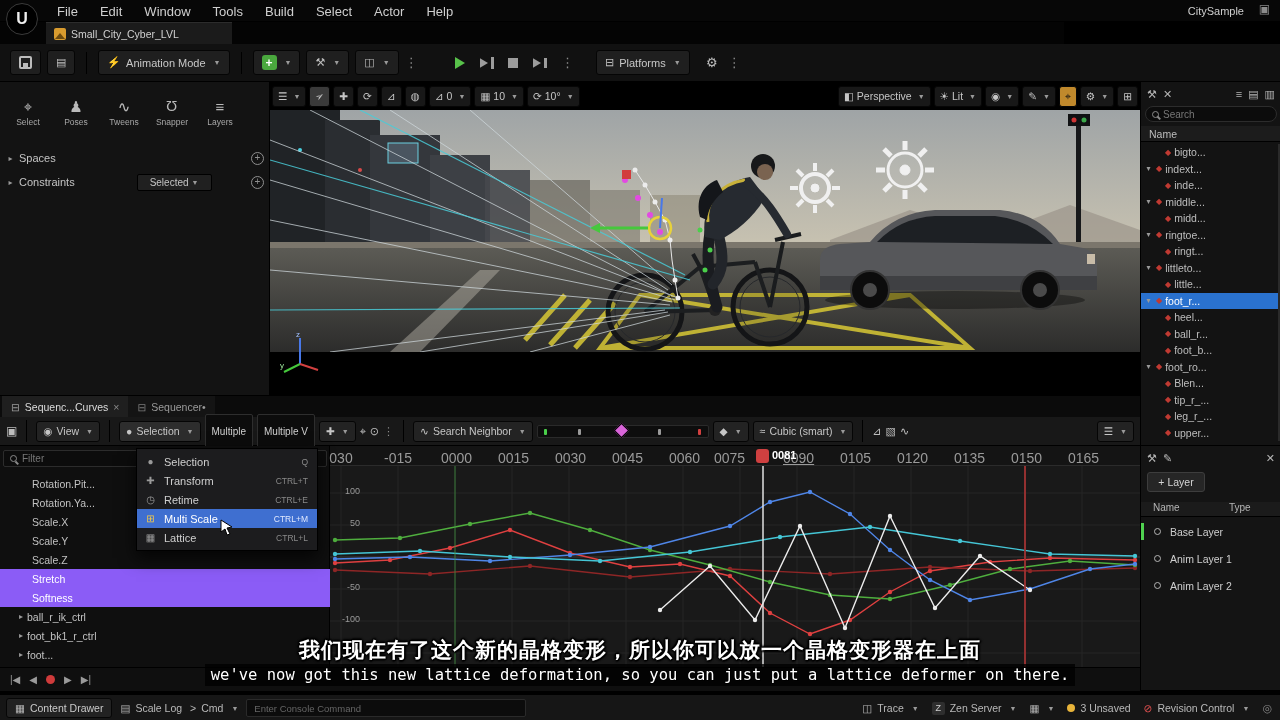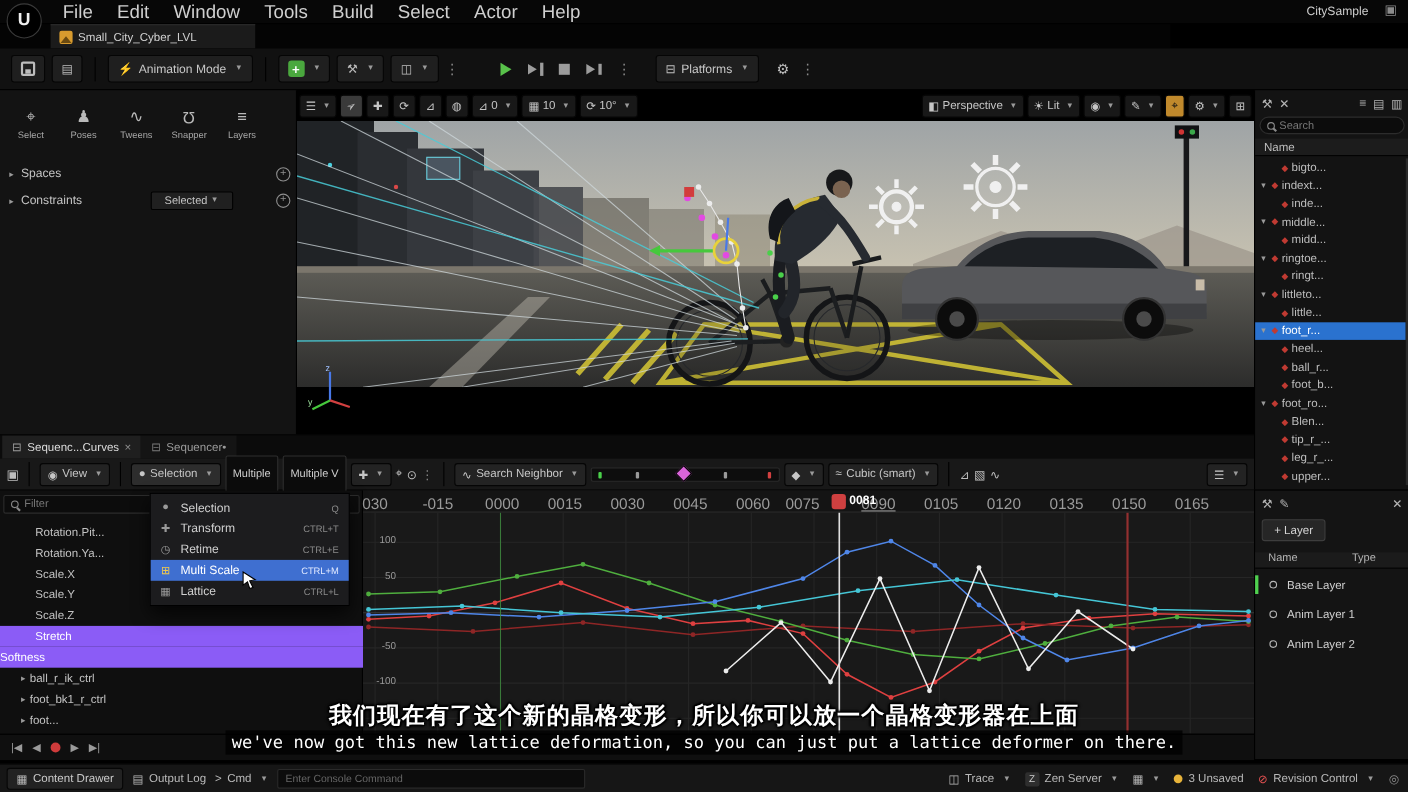--- a/index.html
+++ b/index.html
@@ -7,21 +7,21 @@
 body{font-family:"Liberation Sans",sans-serif;color:#c8c8c8;font-size:11px}
 .r{position:absolute}
 .fx{display:flex;align-items:center}
 .caret{font-size:7px;color:#9a9a9a;margin-left:3px}
 .dim{color:#8b8b8b}
 .sep{width:1px;height:22px;background:#000;margin:0 5px}
 
 #menubar{left:0;top:0;width:1280px;height:22px;background:#070707;border-bottom:1px solid #000}
 #ue-logo{left:6px;top:3px;width:32px;height:32px;background:#000;border:1px solid #3a3a3a;border-radius:50%;z-index:5;display:flex;align-items:center;justify-content:center;color:#eee;font-size:16px;font-weight:bold}
 #menu-items{position:absolute;left:46px;top:0;height:22px;display:flex}
-.menu-item{padding:4px 11px;height:22px;display:flex;align-items:center;font-size:17px;color:#cfcfcf}
+.menu-item{padding:4px 11px;height:22px;display:flex;align-items:center;font-size:13px;color:#cfcfcf}
 
 #tabrow{left:0;top:22px;width:1064px;height:22px;background:#040404}
 #level-tab{left:46px;top:0;width:186px;height:22px;background:#1b1b1b;display:flex;align-items:center;gap:5px;padding:0 8px;border-top:1px solid #2c2c2c}
 .lvl-ic{width:12px;height:12px;background:#d89b2e;border-radius:2px;position:relative;overflow:hidden}
 .lvl-ic:after{content:"";position:absolute;left:1px;bottom:1px;border-left:5px solid transparent;border-right:5px solid transparent;border-bottom:6px solid #6b4a10}
 
 #toolbar{left:0;top:44px;width:1280px;height:38px;background:#111;border-bottom:1px solid #000}
 .tbtn{background:#1f1f1f;border:1px solid #050505;border-radius:3px;height:25px;display:flex;align-items:center;gap:5px;padding:0 8px}
 .floppy{width:13px;height:13px;border:2px solid #bdbdbd;border-radius:2px;position:relative}
 .floppy:after{content:"";position:absolute;left:2px;right:2px;bottom:0;height:4px;background:#bdbdbd}
@@ -590,21 +590,21 @@
           </div>
           <div class="trow" style="padding-left: 32px;">
             <span class="tlb">Scale.Y</span>
           </div>
           <div class="trow" style="padding-left: 32px;">
             <span class="tlb">Scale.Z</span>
           </div>
           <div class="trow sel" style="padding-left: 32px;">
             <span class="tlb">Stretch</span>
           </div>
-          <div class="trow sel" style="">
+          <div class="trow sel" style="padding-left: 32px;">
             <span class="tlb">Softness</span>
           </div>
           <div class="trow" style="padding-left: 19px;">
             <span class="tchev">▸</span>
             <span class="tlb">ball_r_ik_ctrl</span>
           </div>
           <div class="trow" style="padding-left: 19px;">
             <span class="tchev">▸</span>
             <span class="tlb">foot_bk1_r_ctrl</span>
           </div>
@@ -819,21 +819,21 @@
   </svg>
 
   <div id="statusbar" class="r">
     <div class="fx" style="position:absolute;left:6px;top:3px;gap:8px">
       <div class="stbtn">
         <span style="color:#bdbdbd">▦</span>
         <span>Content Drawer</span>
       </div>
       <div class="stflat">
         <span>▤</span>
-        <span>Output Log</span>
+        <span>Scale Log</span>
       </div>
       <div class="stflat">
         <span>&gt;</span>
         <span>Cmd</span>
           <span class="caret">▼</span>
       </div>
       <div id="console-input">Enter Console Command</div>
     </div>
     <div class="fx" style="position:absolute;right:8px;top:3px;gap:13px;height:20px">
       <div class="stflat">

